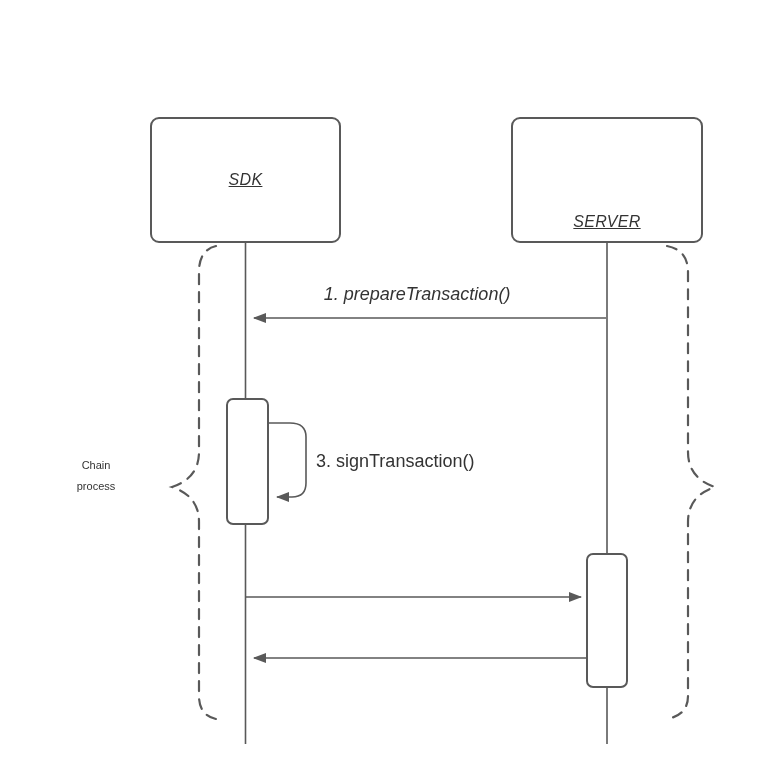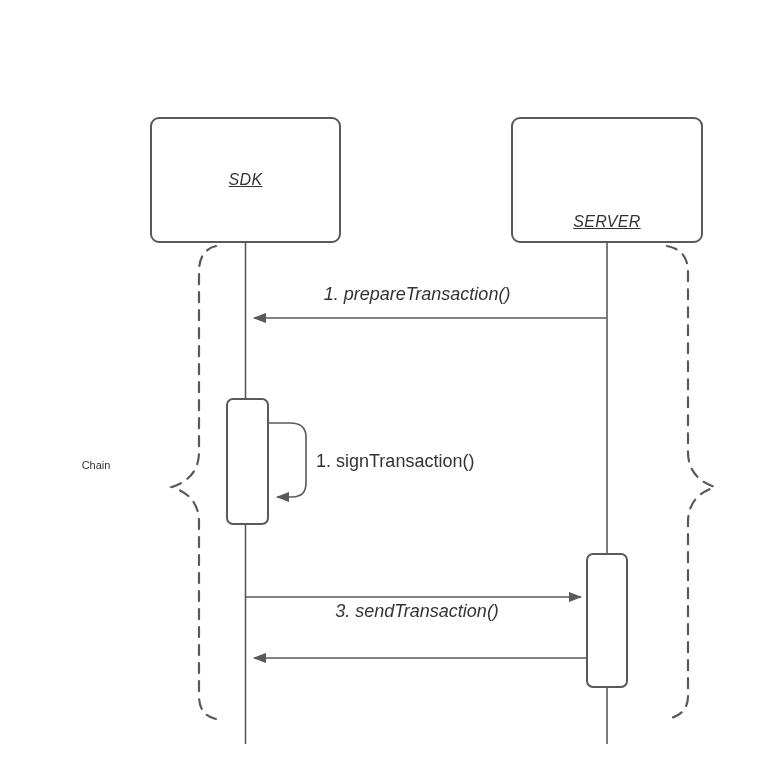--- a/index.html
+++ b/index.html
@@ -71,21 +71,21 @@
     <line x1="246" y1="597" x2="581" y2="597" stroke="#595959" stroke-width="1.6" marker-end="url(#arrowL)"></line>
 
     <line x1="587" y1="658" x2="254" y2="658" stroke="#595959" stroke-width="1.6" marker-end="url(#arrowL)"></line>
   </svg>
 
   <div class="participant-label" style="left:151px;top:118px;width:189px;height:124px;">SDK</div>
   <div class="participant-label" style="left:512px;top:118px;width:190px;height:124px;margin-top:42px;">SERVER</div>
 
   <div class="label msg" style="left:252px;top:284px;width:330px;">1. prepareTransaction()</div>
 
-  <div class="label msg-mixed" style="left:316px;top:451px;"><span class="plain">1. sign</span><span class="ital">Transaction()</span></div>
+  <div class="label msg-mixed" style="left:316px;top:451px;"><span class="plain">3. sign</span><span class="ital">Transaction()</span></div>
 
-  <div class="label msg" style="left:252px;top:601px;width:330px;">3. sendTransaction()</div>
 
   <div class="annotation">
     <div>Chain</div>
+    <div>process</div>
   </div>
 
 </div>
 
 </body></html>

